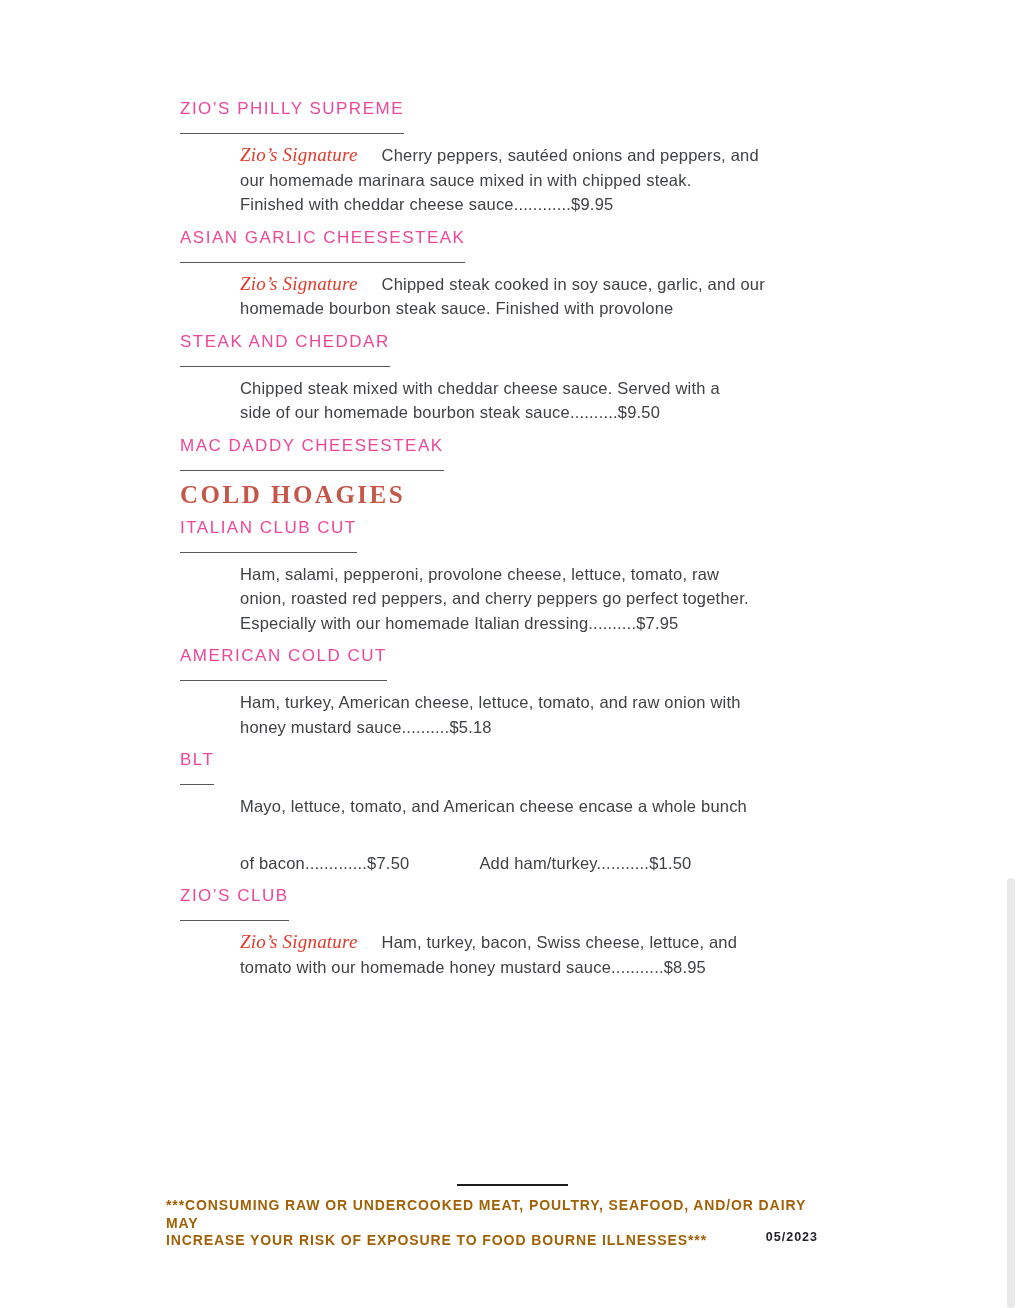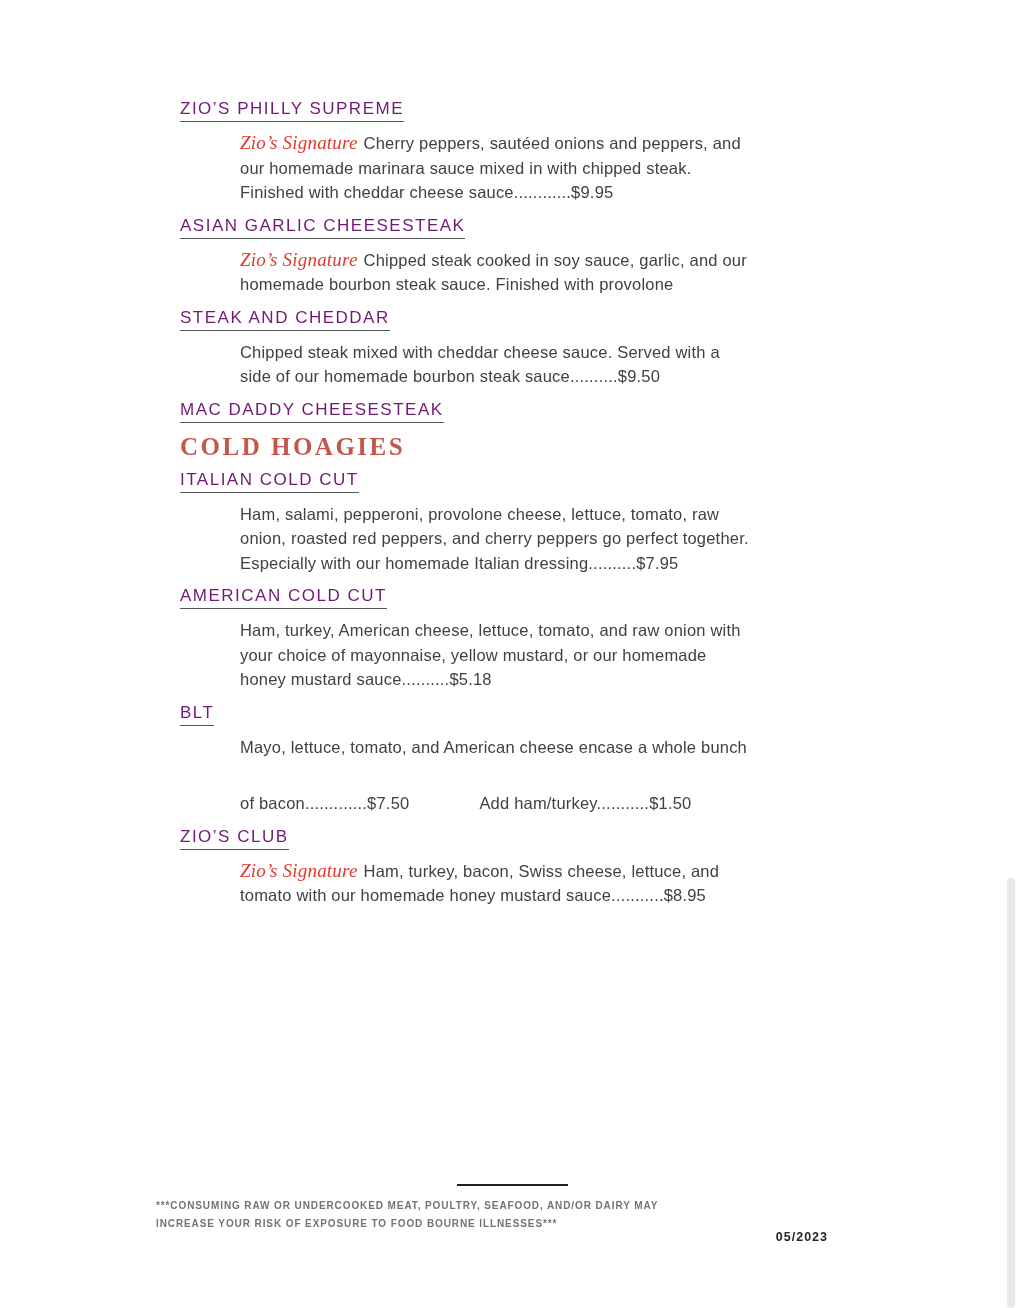--- a/index.html
+++ b/index.html
@@ -22,41 +22,41 @@
     width: 690px;
   }
   .item-head {
     margin: 0 0 9px 0;
   }
   .item-heading {
     display: inline-block;
     font-size: 17px;
     line-height: 18px;
     letter-spacing: 1.5px;
-    color: #701a75;
+    color: #ec4899;
     border-bottom: 1px solid #56585c;
-    padding-bottom: 3px;
+    padding-bottom: 15px;
     font-weight: 500;
   }
   .desc {
     margin: 0 0 12px 60px;
     font-size: 16.5px;
     line-height: 24.5px;
     letter-spacing: 0.2px;
     color: #3f4146;
   }
   .desc .line {
     white-space: pre;
   }
   .sig {
     font-family: "Liberation Serif", serif;
     font-style: italic;
     font-size: 19px;
     color: #e13a2b;
-    margin-right: 6px;
+    margin-right: 24px;
   }
   .section-title {
     font-family: "Liberation Serif", serif;
     font-weight: bold;
     font-size: 25px;
     line-height: 29px;
     letter-spacing: 2.5px;
     color: #c5564a;
     margin: 1px 0 10px 0;
   }
@@ -68,32 +68,32 @@
   .footer-divider {
     position: absolute;
     left: 457px;
     top: 1184px;
     width: 111px;
     height: 2px;
     background: #1e1e20;
   }
   .disclaimer {
     position: absolute;
-    left: 156px;
+    left: 166px;
     top: 1197px;
     width: 668px;
-    font-size: 10px;
+    font-size: 14px;
     font-weight: bold;
     letter-spacing: 0.9px;
     line-height: 17.5px;
-    color: #737373;
+    color: #a16207;
   }
   .menu-date {
     position: absolute;
-    left: 160px;
+    left: 150px;
     top: 1230px;
     width: 668px;
     text-align: right;
     font-size: 12.5px;
     font-weight: bold;
     letter-spacing: 1px;
     color: #232427;
   }
   .scrollbar-thumb {
     position: absolute;
@@ -146,36 +146,35 @@
     <section class="item">
       <div class="item-head">
         <span class="item-heading">MAC DADDY CHEESESTEAK</span>
       </div>
     </section>
 
     <h2 class="section-title">COLD HOAGIES</h2>
 
     <section class="item">
       <div class="item-head">
-        <span class="item-heading">ITALIAN COLD CUT</span>
+        <span class="item-heading">ITALIAN CLUB CUT</span>
       </div>
       <div class="desc">
         <div class="line">Ham, salami, pepperoni, provolone cheese, lettuce, tomato, raw</div>
         <div class="line">onion, roasted red peppers, and cherry peppers go perfect together.</div>
         <div class="line">Especially with our homemade Italian dressing..........$7.95</div>
       </div>
     </section>
 
     <section class="item">
       <div class="item-head">
         <span class="item-heading">AMERICAN COLD CUT</span>
       </div>
       <div class="desc">
         <div class="line">Ham, turkey, American cheese, lettuce, tomato, and raw onion with</div>
-        <div class="line">your choice of mayonnaise, yellow mustard, or our homemade</div>
         <div class="line">honey mustard sauce..........$5.18</div>
       </div>
     </section>
 
     <section class="item">
       <div class="item-head">
         <span class="item-heading">BLT</span>
       </div>
       <div class="desc">
         <div class="line">Mayo, lettuce, tomato, and American cheese encase a whole bunch</div>

